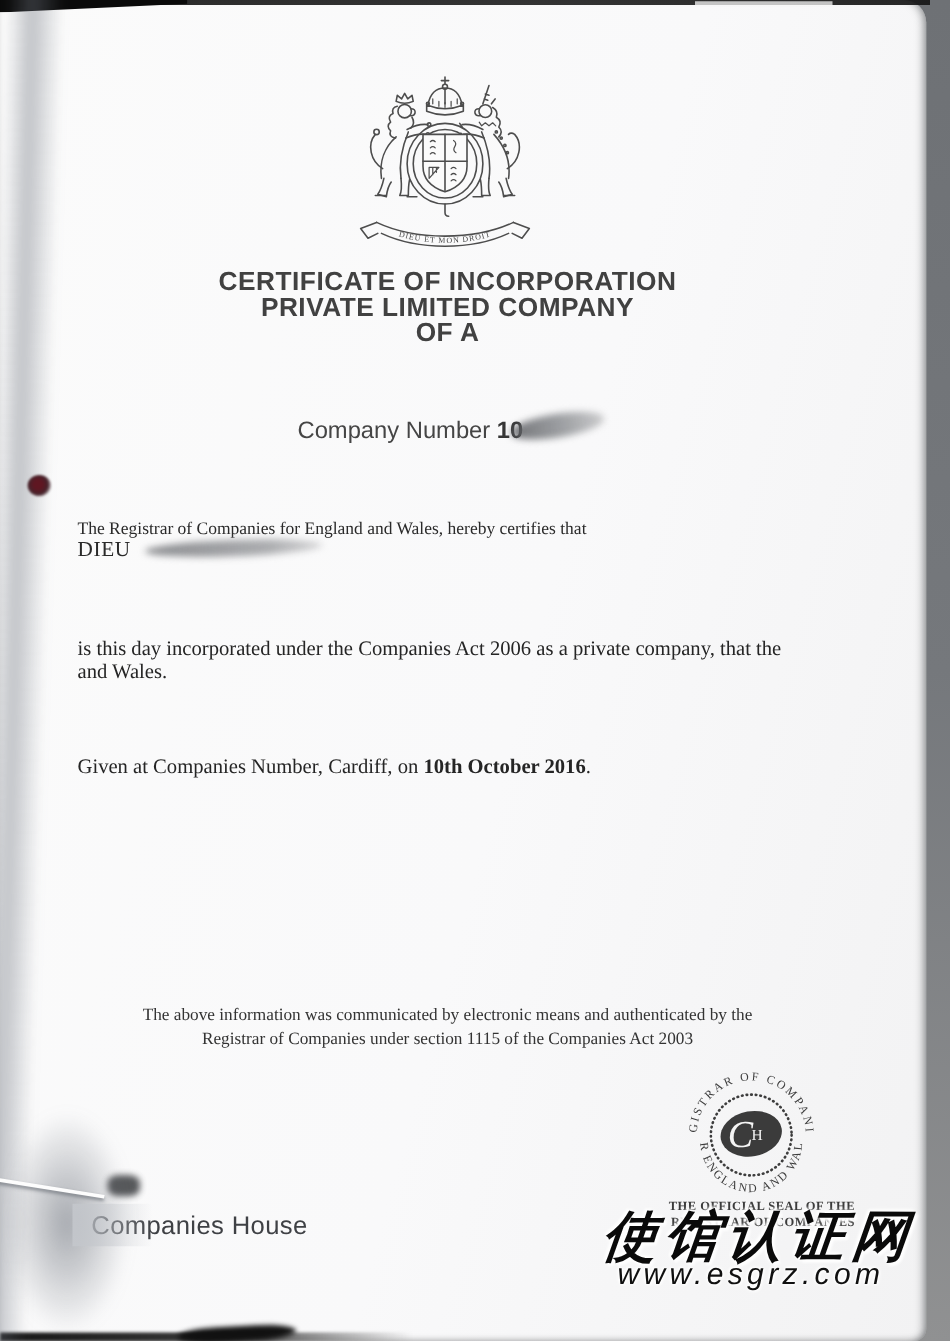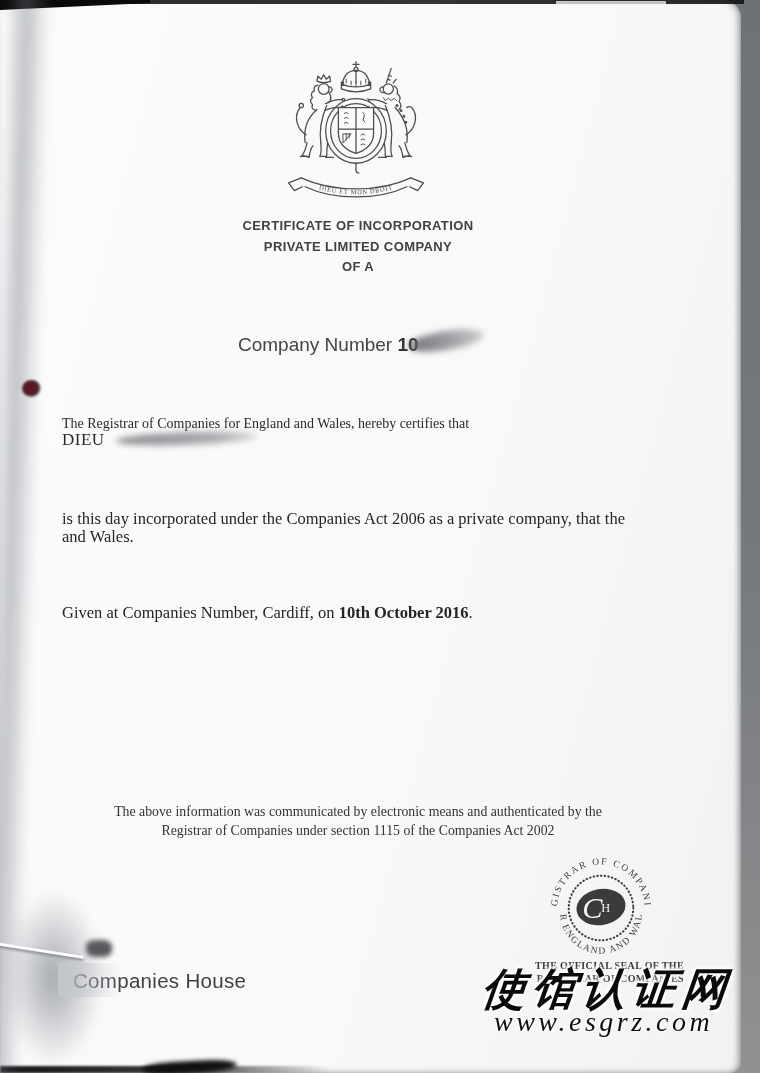--- a/index.html
+++ b/index.html
@@ -24,21 +24,21 @@
     background:linear-gradient(90deg,rgba(125,130,140,0) 0%,rgba(112,118,128,.42) 45%,rgba(125,130,140,0) 100%);filter:blur(4px);pointer-events:none;z-index:3;}
   .shadow-left-bottom{position:absolute;left:4px;top:860px;width:110px;height:215px;
     background:radial-gradient(ellipse 60% 55% at 45% 55%,rgba(96,102,112,.55),rgba(120,125,133,0) 75%);filter:blur(6px);pointer-events:none;z-index:3;}
   .crease{position:absolute;left:-4px;top:949px;width:88px;height:3px;background:#fdfdfd;transform:rotate(9deg);box-shadow:0 2px 3px rgba(110,115,122,.8);z-index:3;}
   .red-dot{position:absolute;left:22px;top:380px;width:19px;height:17px;border-radius:50%;
     background:radial-gradient(circle at 45% 45%,#5f1722 25%,#46232b 55%,rgba(130,130,135,.25) 78%,rgba(200,200,200,0) 100%);filter:blur(.8px);z-index:4;}
   
   .content{position:absolute;left:0;top:0;width:741px;height:1073px;z-index:2;color:#262626;}
   .arms{position:absolute;left:268px;top:56px;width:176px;height:148px;}
   .title{position:absolute;left:0;top:216px;width:716px;text-align:center;
-    font-family:"Liberation Sans",sans-serif;font-weight:bold;font-size:13px;line-height:20.5px;
+    font-family:"Liberation Sans",sans-serif;font-weight:bold;font-size:21px;line-height:20.5px;
     color:#414141;letter-spacing:.4px;}
   .company-number{position:absolute;left:238px;top:334px;font-family:"Liberation Sans",sans-serif;font-size:19px;color:#454545;}
   .company-number b{font-weight:bold;color:#353535;}
   .smudge{position:absolute;border-radius:50%;filter:blur(3px);}
   .smudge-number{left:408px;top:331px;width:76px;height:19px;transform:rotate(-9deg);
     background:linear-gradient(90deg,rgba(90,92,96,.85),rgba(125,128,132,.7) 60%,rgba(150,150,152,.45));}
   .smudge-name{left:116px;top:432px;width:142px;height:13px;transform:rotate(-2deg);
     background:linear-gradient(90deg,rgba(110,112,116,.8),rgba(130,132,136,.65) 70%,rgba(160,160,162,.4));}
   .certify{position:absolute;left:62px;top:416px;font-size:14px;color:#2a2a2a;}
   .comix{position:absolute;left:62px;top:430px;font-size:17px;letter-spacing:.5px;color:#2a2a2a;}
@@ -51,21 +51,21 @@
     font-size:10px;line-height:12.5px;letter-spacing:.4px;color:#3b3b3b;font-weight:bold;}
   .ch-logo{position:absolute;left:73px;top:969px;font-family:"Liberation Sans",sans-serif;font-size:20.5px;color:#3f4145;letter-spacing:.3px;}
   .ch-logo-mark{position:absolute;left:86px;top:940px;width:26px;height:17px;background:#3b3d40;border-radius:35%;filter:blur(2.5px);opacity:.85;}
   .ch-fade{position:absolute;left:58px;top:963px;width:64px;height:34px;z-index:3;
     background:linear-gradient(90deg,rgba(196,199,204,.9),rgba(196,199,204,0));}
   
   .wm{position:absolute;z-index:6;font-style:italic;color:#0a0a0a;}
   .wm-cn{left:482px;top:960px;width:250px;font-family:"DejaVu Sans",sans-serif;font-weight:900;font-size:44px;
     letter-spacing:6px;transform:skewX(-6deg);
     text-shadow:0 0 3px #fff,0 0 6px #fff,2px 2px 2px rgba(255,255,255,.95),-2px -2px 2px rgba(255,255,255,.95);}
-  .wm-url{left:494px;top:1006px;font-family:Liberation Serif, serif;font-weight:500;font-size:28px;letter-spacing:3.5px;color:#101010;
+  .wm-url{left:494px;top:1006px;font-family:Liberation Sans, sans-serif;font-weight:500;font-size:24px;letter-spacing:3.5px;color:#101010;
     text-shadow:0 0 3px #fff,0 0 5px #fff,1px 1px 2px rgba(255,255,255,.95),-1px -1px 2px rgba(255,255,255,.95);}
 </style>
 </head>
 <body>
 
 <div class="page">
   <div class="content">
 
     <svg class="arms" viewBox="0 0 180 150">
       <g stroke="#4d4d4d" fill="none" stroke-width="1.3" stroke-linecap="round" stroke-linejoin="round">
@@ -158,21 +158,21 @@
       <div>is this day incorporated under the Companies Act 2006 as a private company, that the</div>
       <div>and Wales.</div>
     </div>
 
     <div class="given">
       <span>Given at Companies Number, Cardiff, on </span><b>10th October 2016</b><span>.</span>
     </div>
 
     <div class="footer">
       <div>The above information was communicated by electronic means and authenticated by the</div>
-      <div>Registrar of Companies under section 1115 of the Companies Act 2002</div>
+      <div>Registrar of Companies under section 1115 of the Companies Act 2003</div>
     </div>
 
     <svg class="seal" viewBox="0 0 120 120">
       <path id="seal-arc-top" d="M14 60 A46 46 0 0 1 106 60" fill="none"></path>
       <path id="seal-arc-bottom" d="M17 65 A43 43 0 0 0 103 65" fill="none"></path>
       <text font-family="Liberation Serif, serif" font-size="10" fill="#3d3d3d" letter-spacing="2">
         <textPath href="#seal-arc-top" startOffset="50%" text-anchor="middle">REGISTRAR OF COMPANIES</textPath>
       </text>
       <text font-family="Liberation Serif, serif" font-size="10" fill="#3d3d3d" letter-spacing="1.6">
         <textPath href="#seal-arc-bottom" startOffset="50%" text-anchor="middle">FOR ENGLAND AND WALES</textPath>

